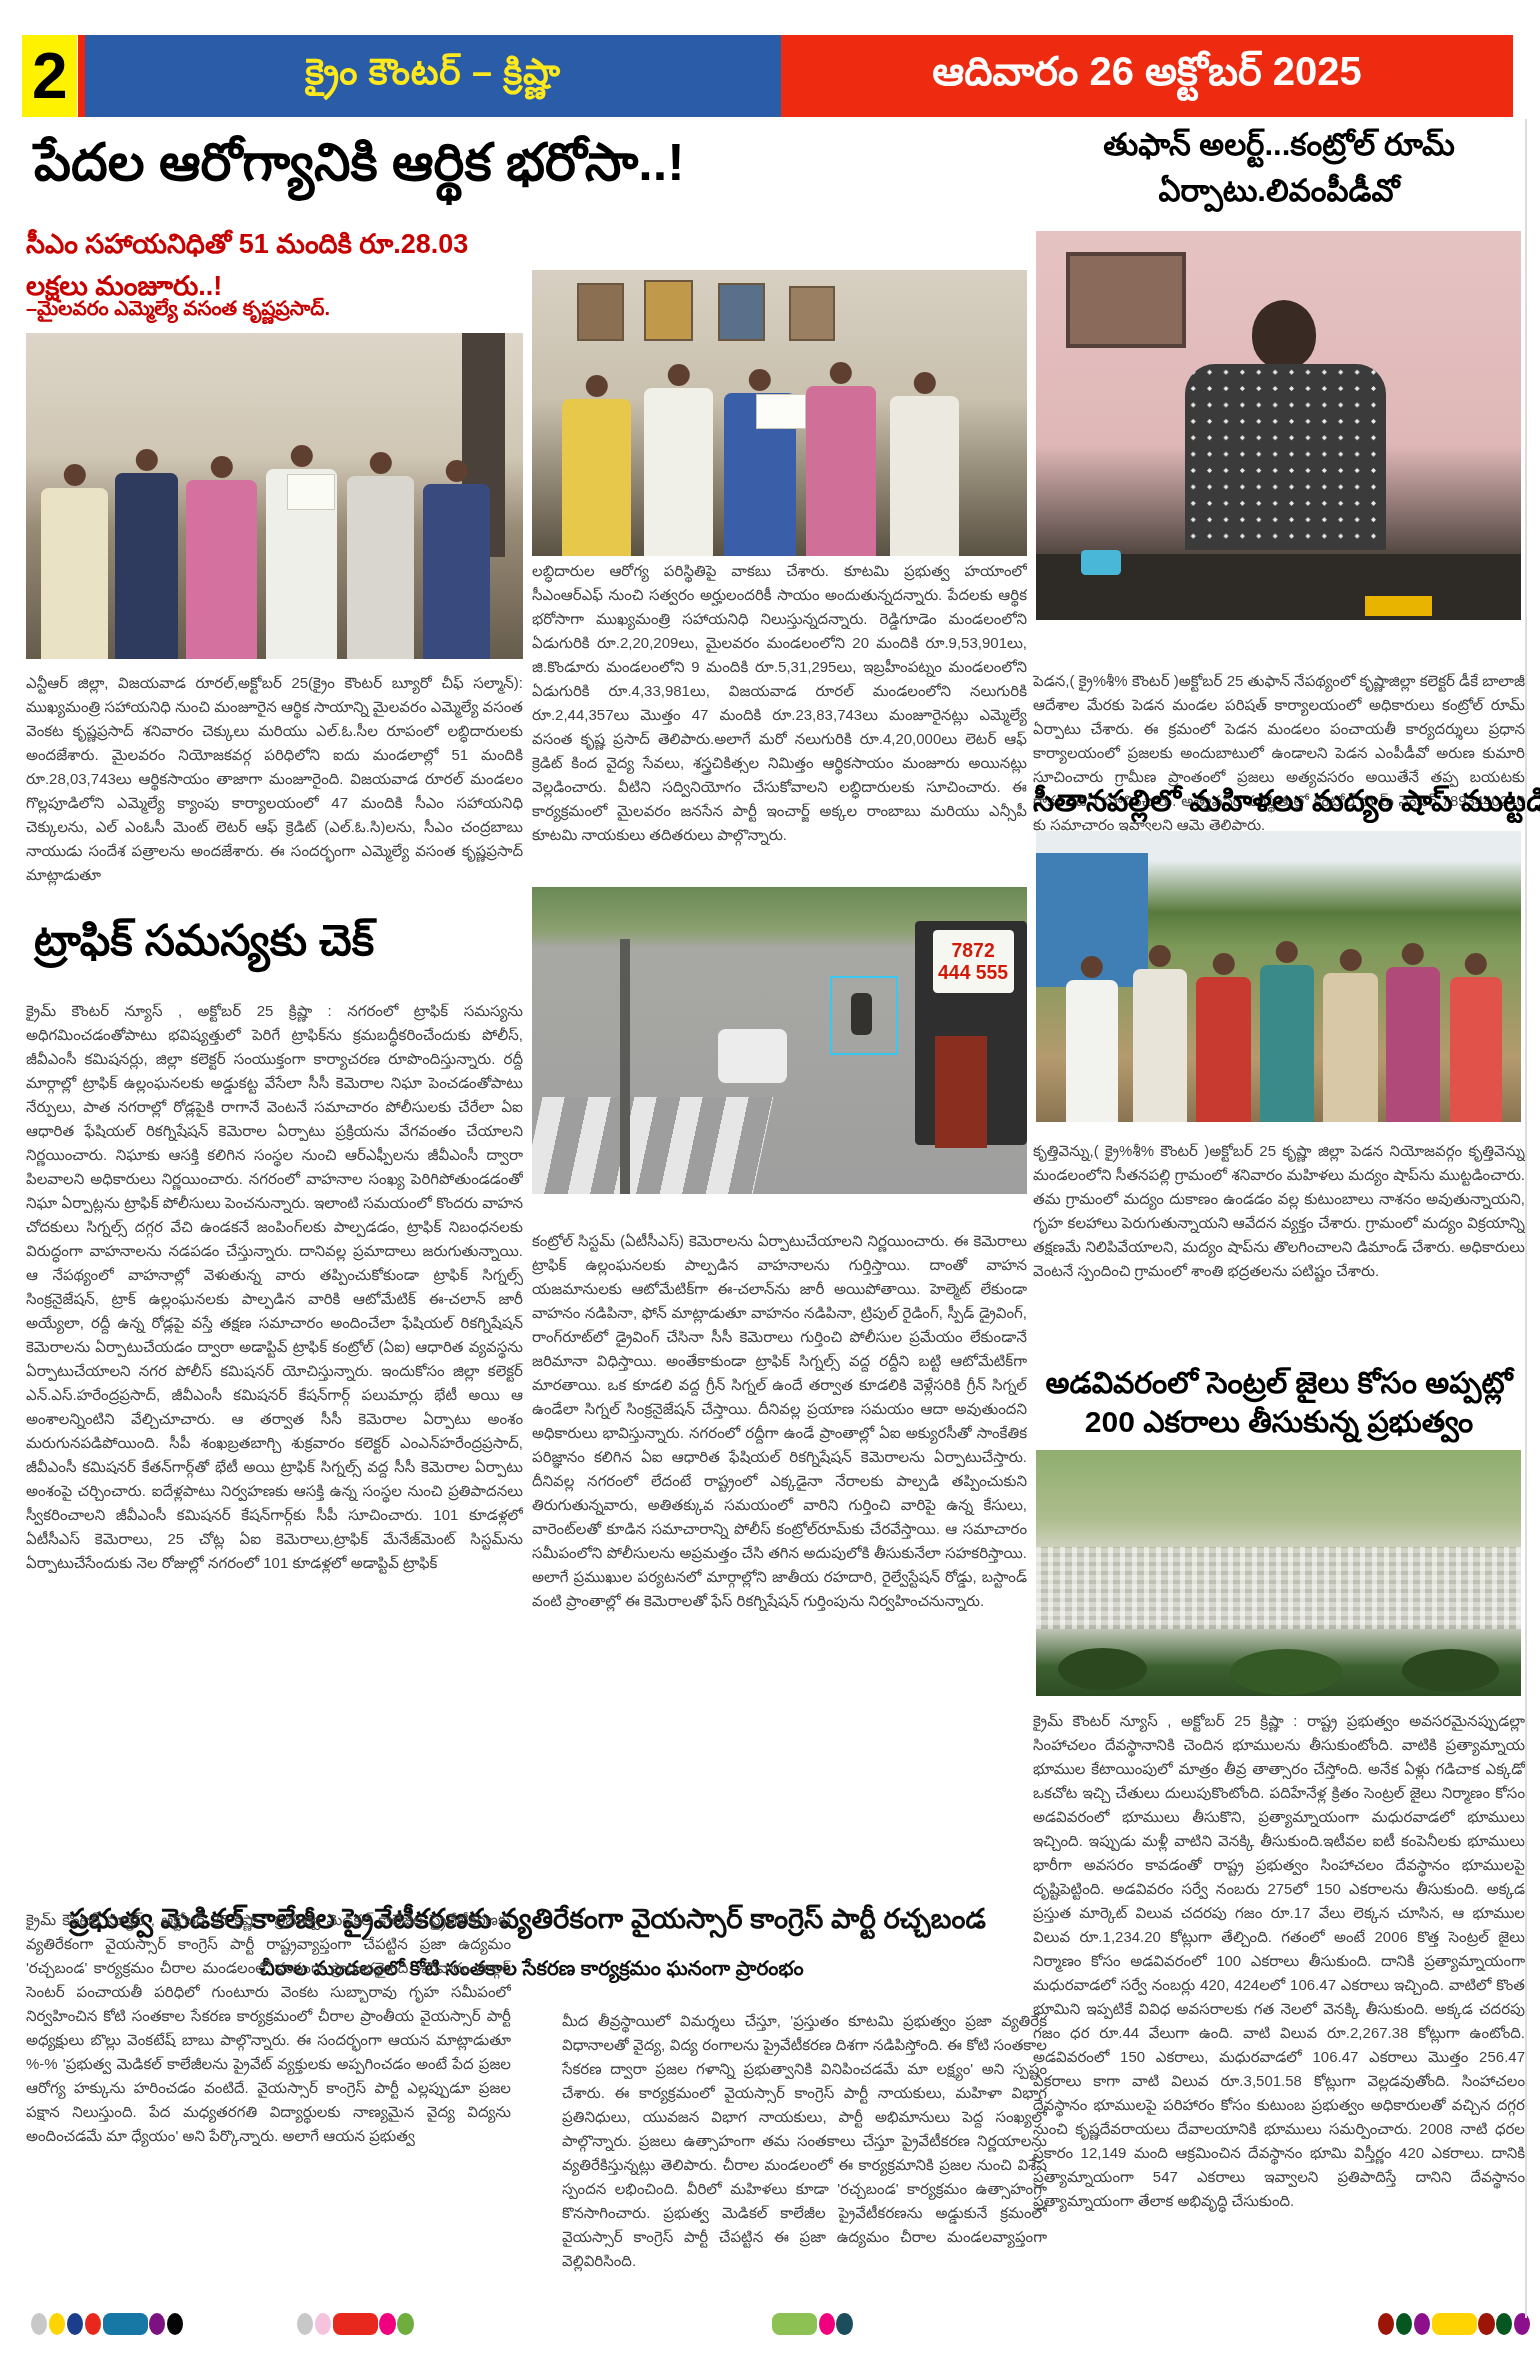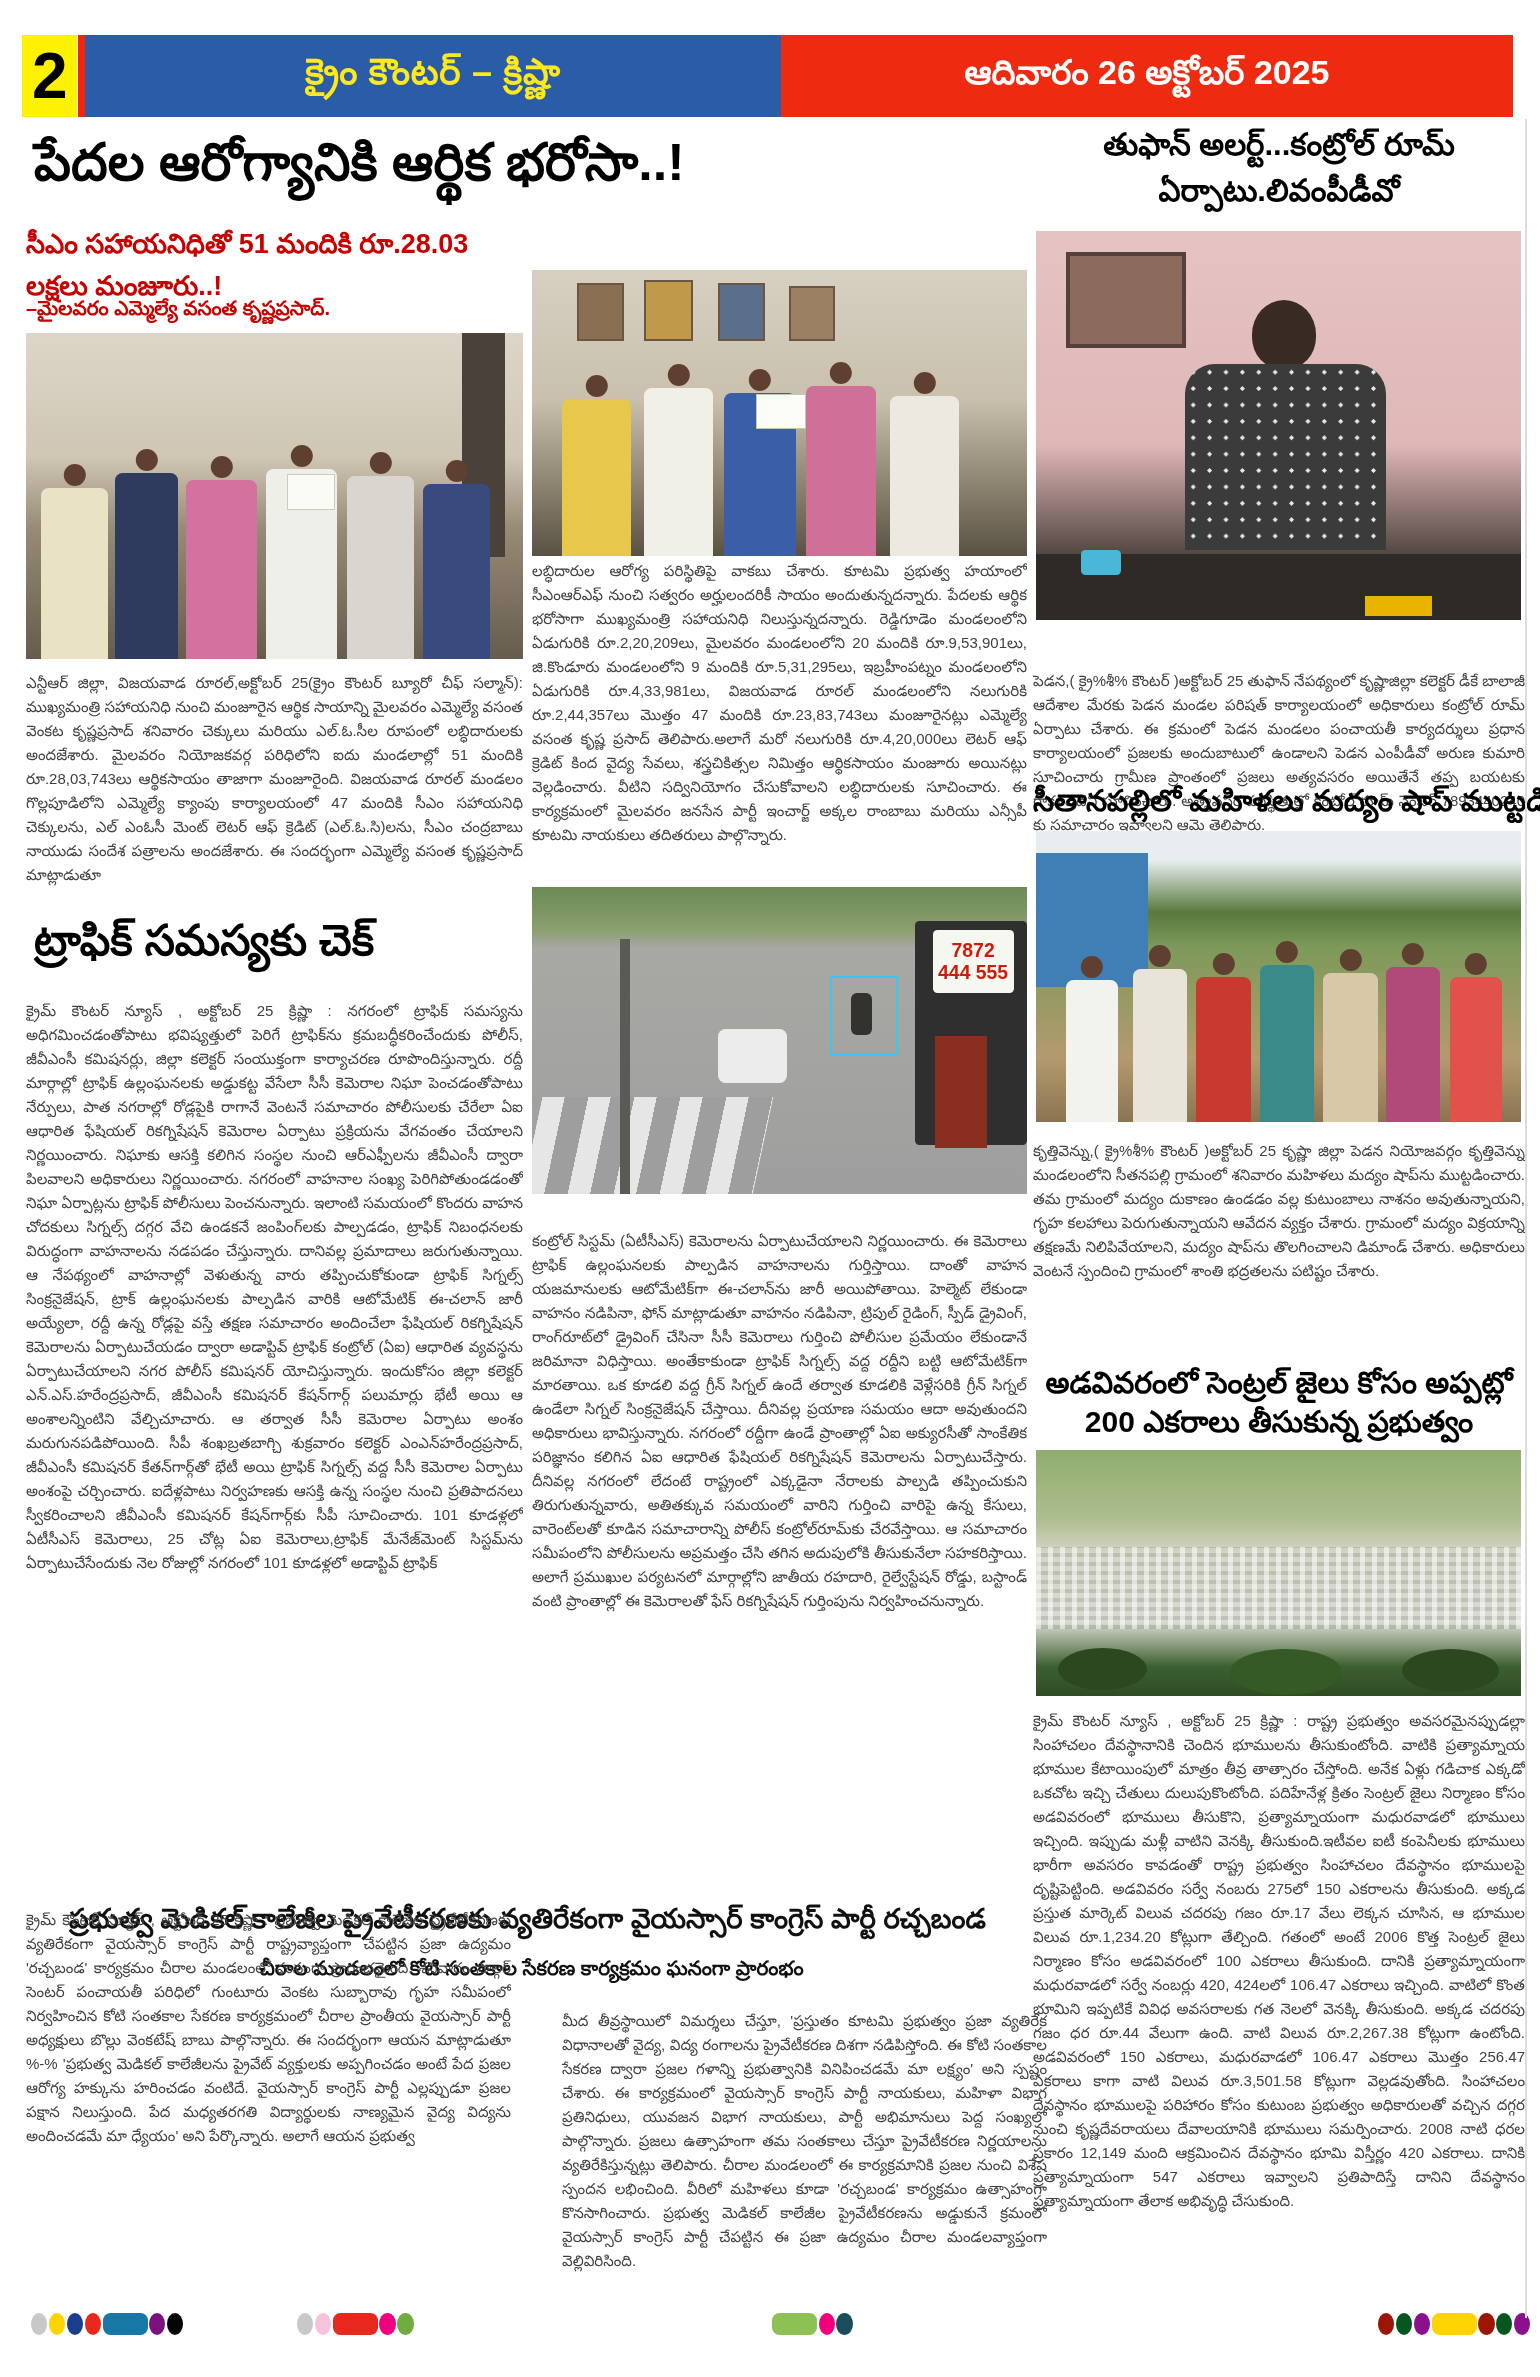--- a/index.html
+++ b/index.html
@@ -6,21 +6,21 @@
   .page{position:relative;width:1541px;height:2377px;background:#ffffff;overflow:hidden;
         font-family:"Liberation Sans","DejaVu Sans",sans-serif;color:#111;}
   .abs{position:absolute;}
   
   .pagenum{left:22.4px;top:35px;width:55px;height:82px;background:#fff200;color:#000;
            font-size:64px;font-weight:800;display:flex;align-items:center;justify-content:center;}
   .sliver{left:78px;top:35px;width:7.5px;height:82px;background:#f0250f;}
   .masthead{left:85px;top:35px;width:696px;height:82px;background:#2a5ca8;color:#ffe91c;
             font-size:36px;font-weight:800;display:flex;align-items:center;justify-content:center;letter-spacing:0.7px;}
   .datebar{left:781px;top:35px;width:732px;height:82px;background:#ee2b10;color:#ffffff;
-           font-size:34px;font-weight:700;display:flex;align-items:center;justify-content:center;}
+           font-size:40px;font-weight:700;display:flex;align-items:center;justify-content:center;}
   
   .main-headline{left:26px;top:124px;width:1003px;margin:8px;font-size:52px;font-weight:800;color:#000;white-space:nowrap;}
   .deck{left:26px;top:224px;width:496px;font-size:27px;font-weight:700;color:#c90000;line-height:1.55;}
   .byline{left:26px;top:297px;width:496px;font-size:20px;font-weight:700;color:#c90000;}
   .h-traffic{left:34px;top:916px;width:492px;margin:0;font-size:43px;font-weight:800;color:#000;white-space:nowrap;}
   .h-right{width:492px;text-align:center;font-weight:800;color:#000;margin:0;}
   .h-cyclone1{left:1033px;top:127px;font-size:31px;}
   .h-cyclone2{left:1033px;top:173px;font-size:31px;}
   .h-liquor{left:1033px;top:784px;font-size:30px;white-space:nowrap;}
   .h-jail1{left:1033px;top:1366px;font-size:30px;white-space:nowrap;}

